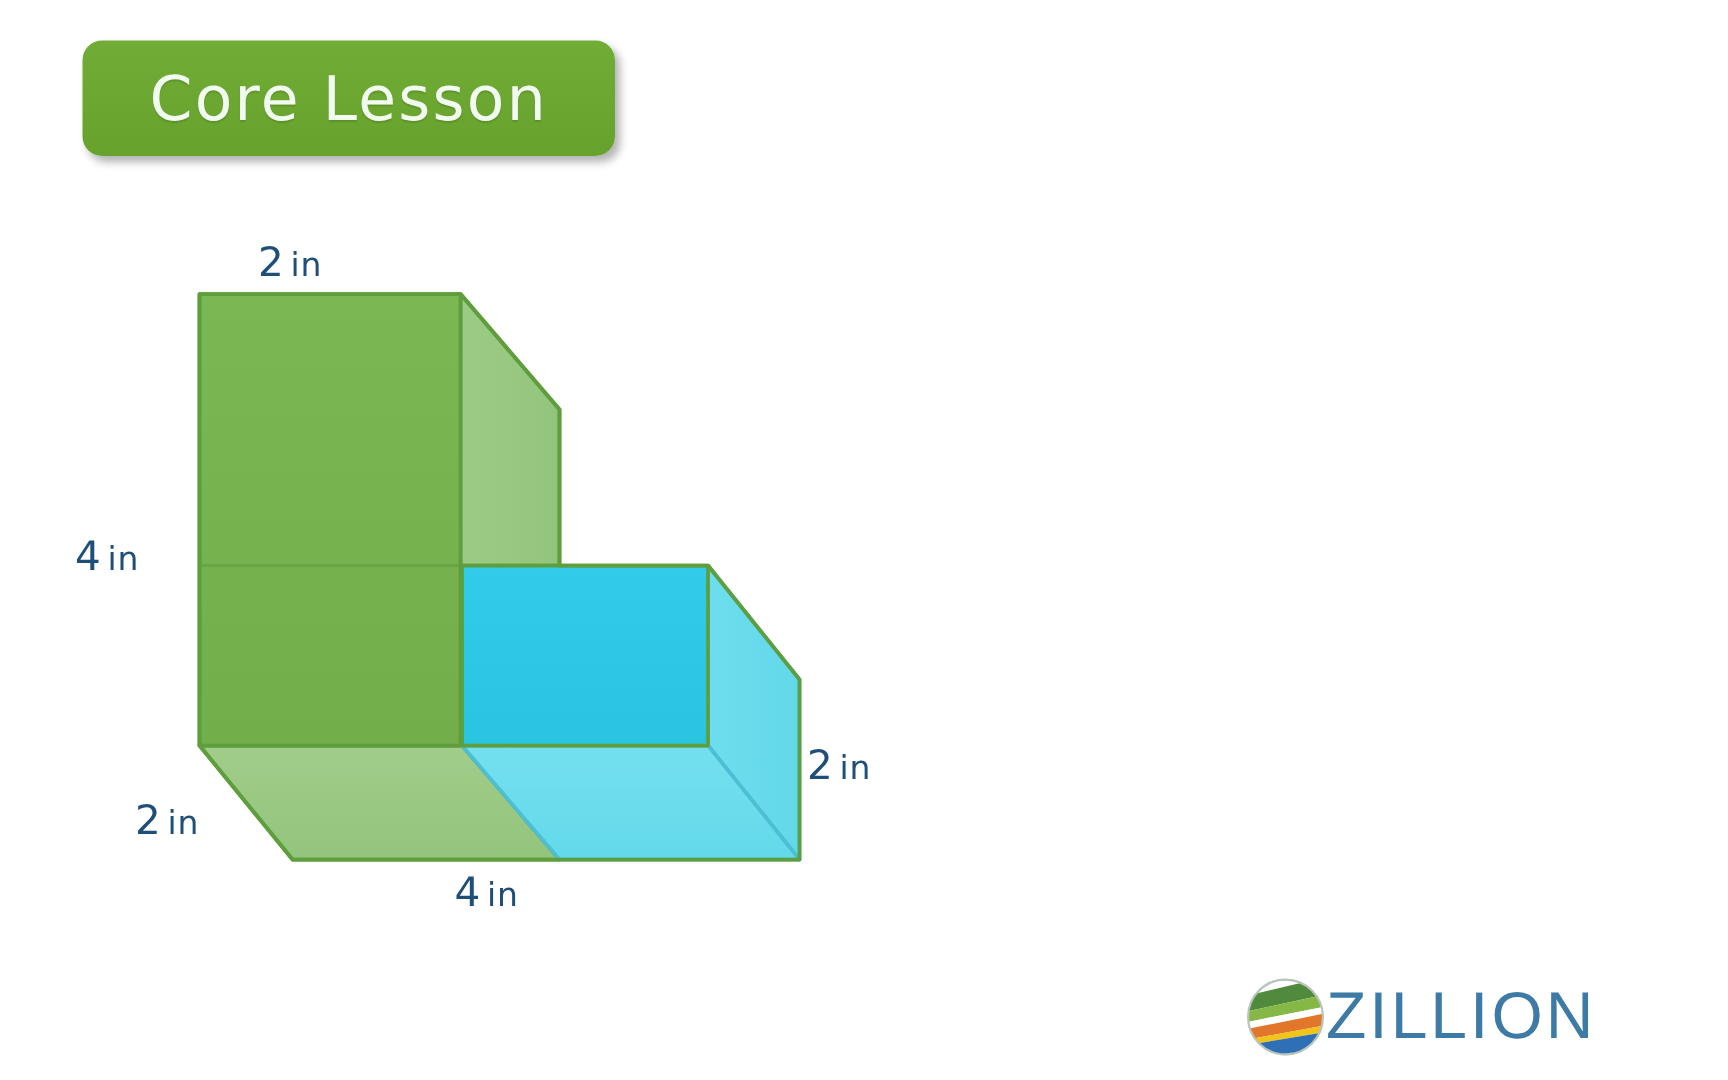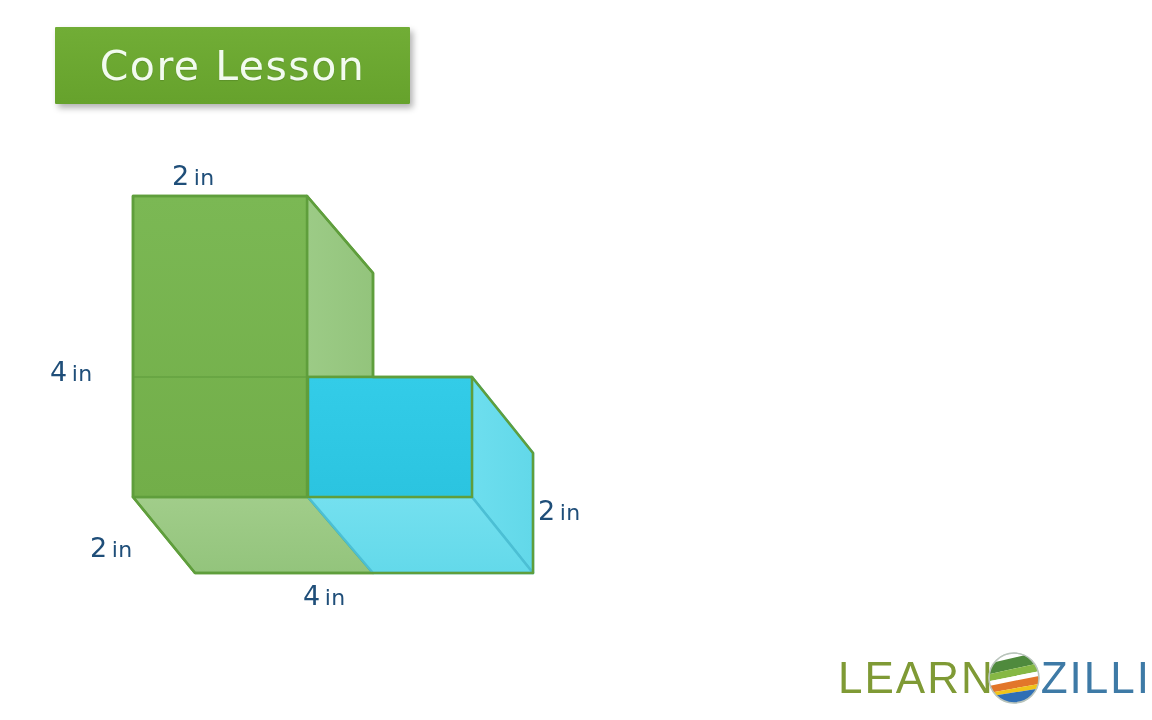--- a/index.html
+++ b/index.html
@@ -26,21 +26,21 @@
 
   
   #banner {
     position: absolute;
     left: 55px;
     top: 27px;
     width: 355px;
     height: 77px;
     background: #6aa62f;
     background: linear-gradient(180deg, #71ad36 0%, #66a22c 100%);
-    border-radius: 1px;
+    border-radius: 13px;
     box-shadow: 3px 4px 6px rgba(0,0,0,0.30);
     display: flex;
     align-items: center;
     justify-content: center;
   }
   #banner-label {
     color: #f2fbef;
     font-family: "DejaVu Sans", sans-serif;
     font-size: 41px;
     font-weight: 400;
@@ -186,21 +186,20 @@
     <div class="dim-label" id="dim-bottom">
       <span>4</span><span class="unit">in</span>
     </div>
 
     <div class="dim-label" id="dim-right">
       <span>2</span><span class="unit">in</span>
     </div>
   </div>
 
   <div id="logo">
-    <span id="logo-learn">LEARN</span>
 
     <svg id="logo-globe" viewBox="0 0 100 100">
       <defs>
         <clipPath id="globeClip">
           <circle cx="50" cy="50" r="43"></circle>
         </clipPath>
       </defs>
       <circle cx="50" cy="50" r="43" fill="#ffffff" stroke="#cfd7cf" stroke-width="2"></circle>
       <g clip-path="url(#globeClip)">
         <polygon points="-5,28 105,2 105,22 -5,46" fill="#4f8a3d"></polygon>

